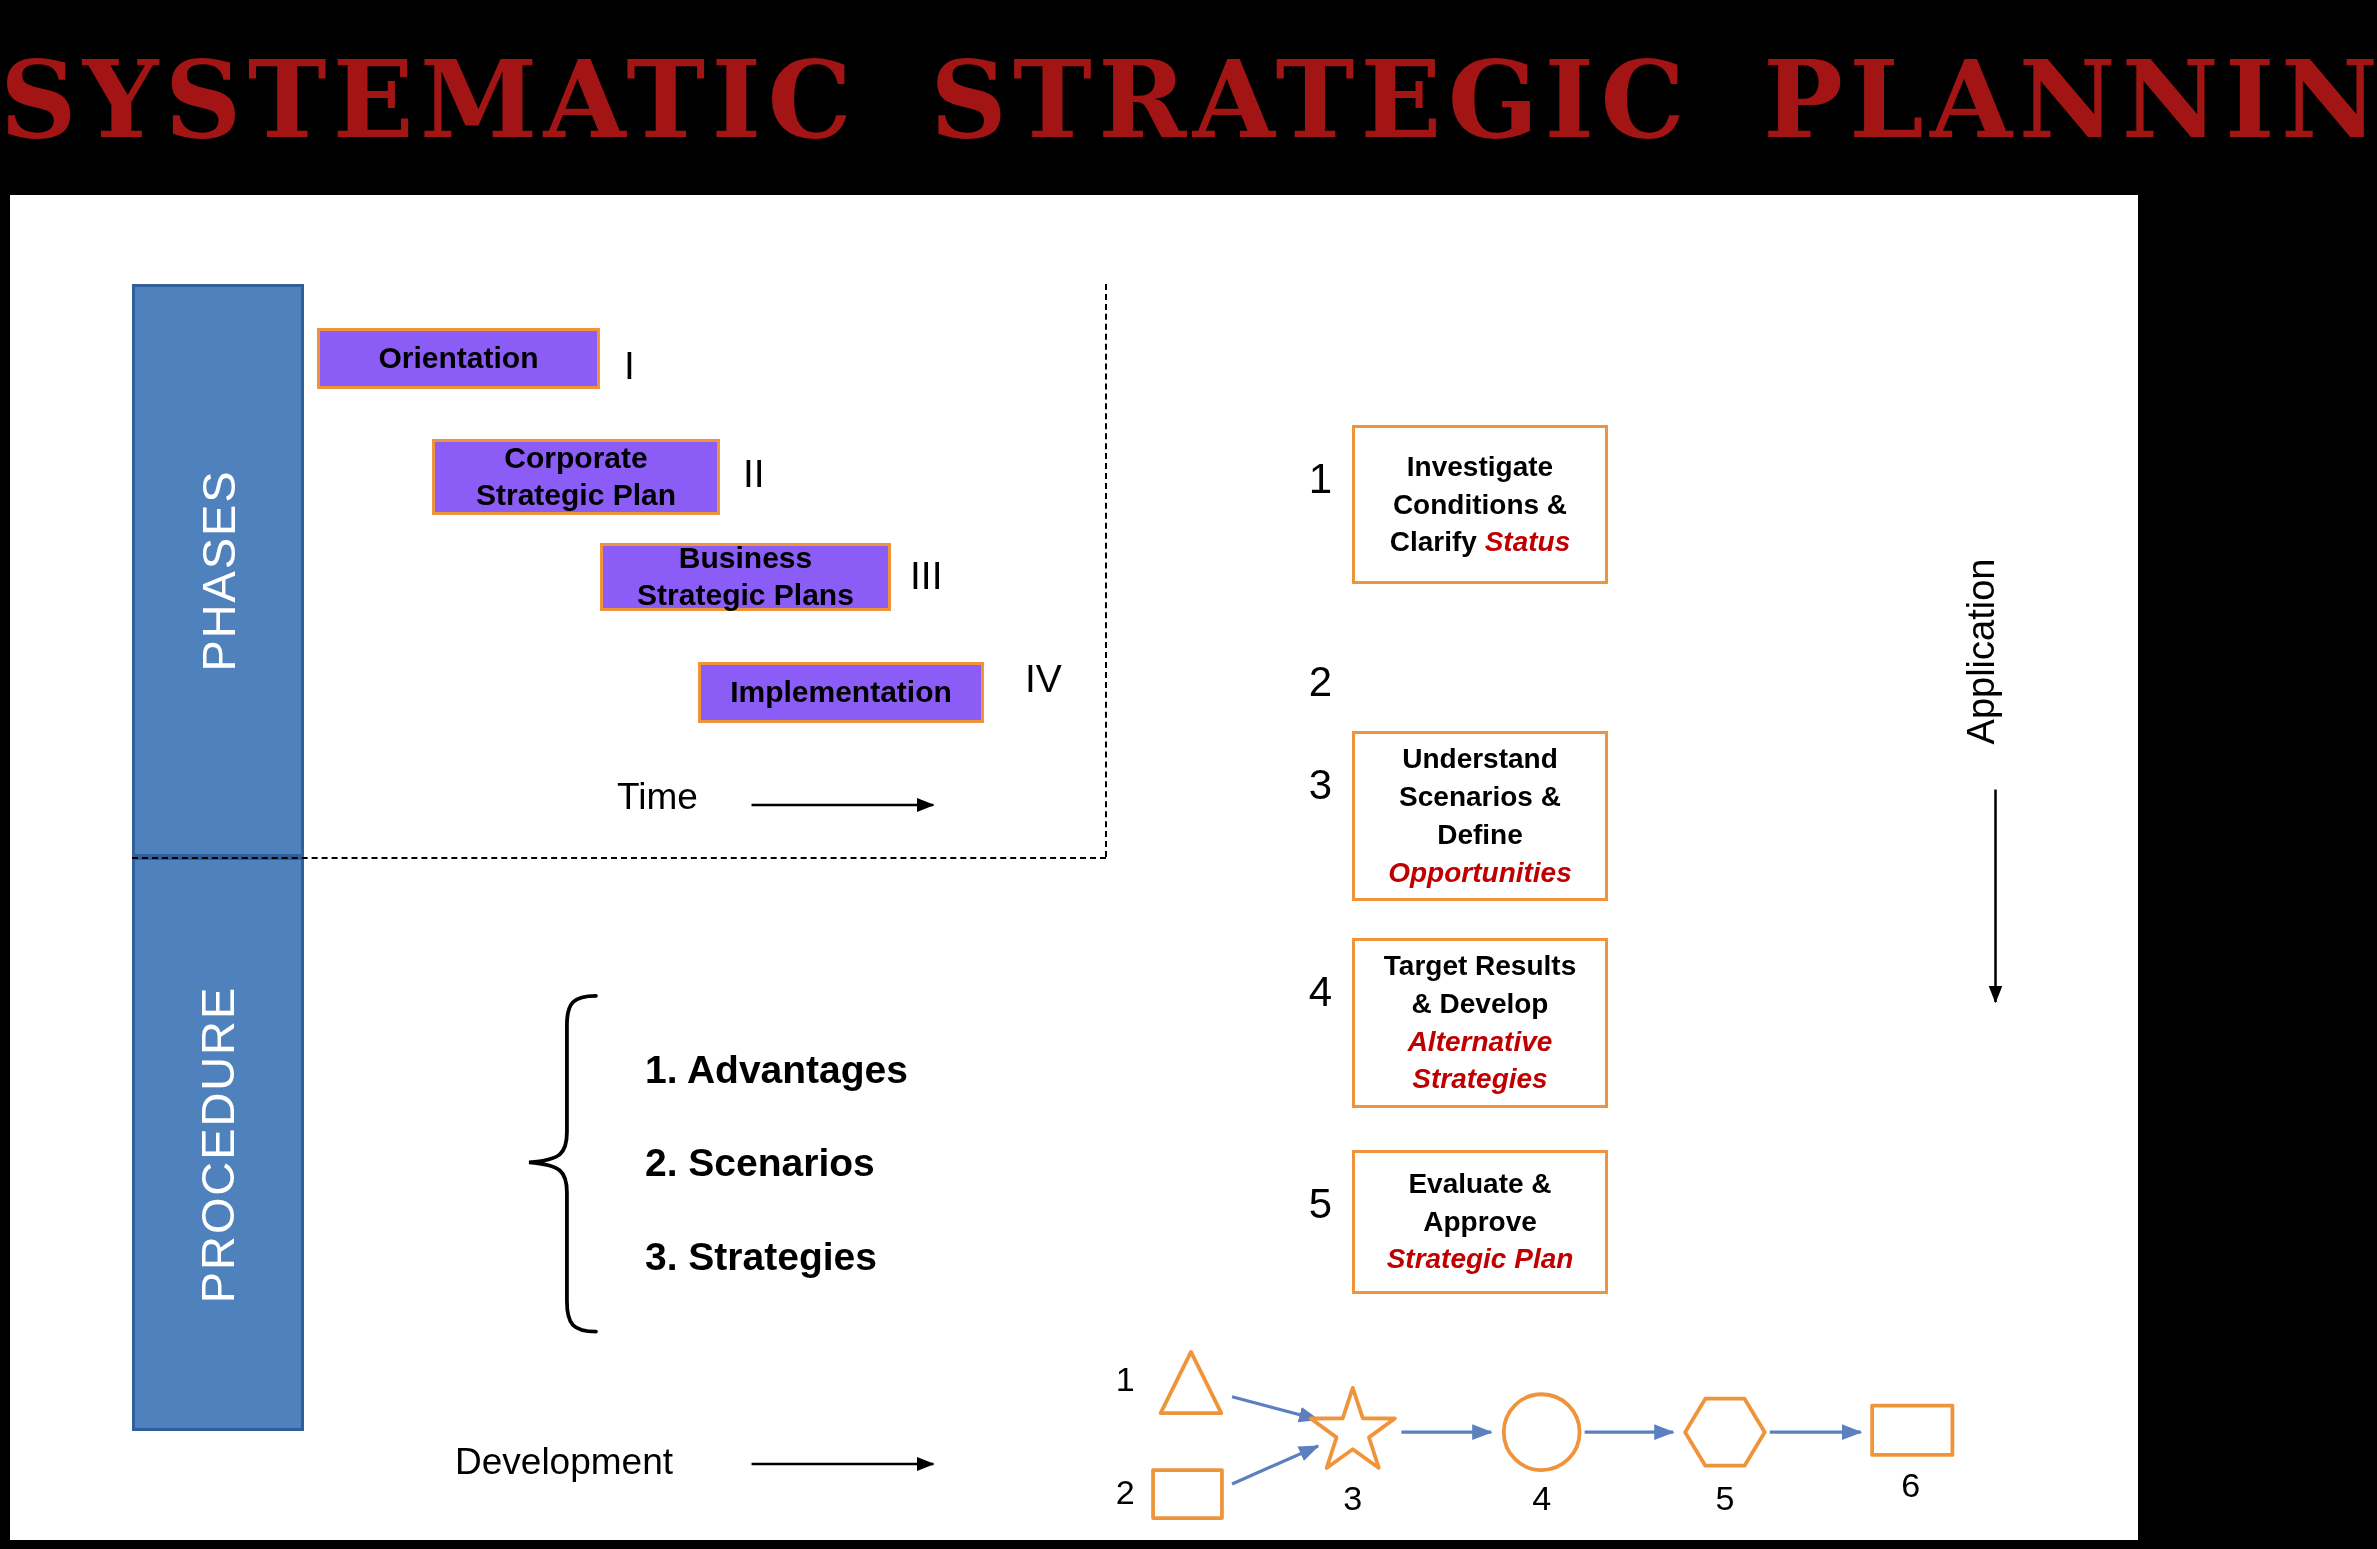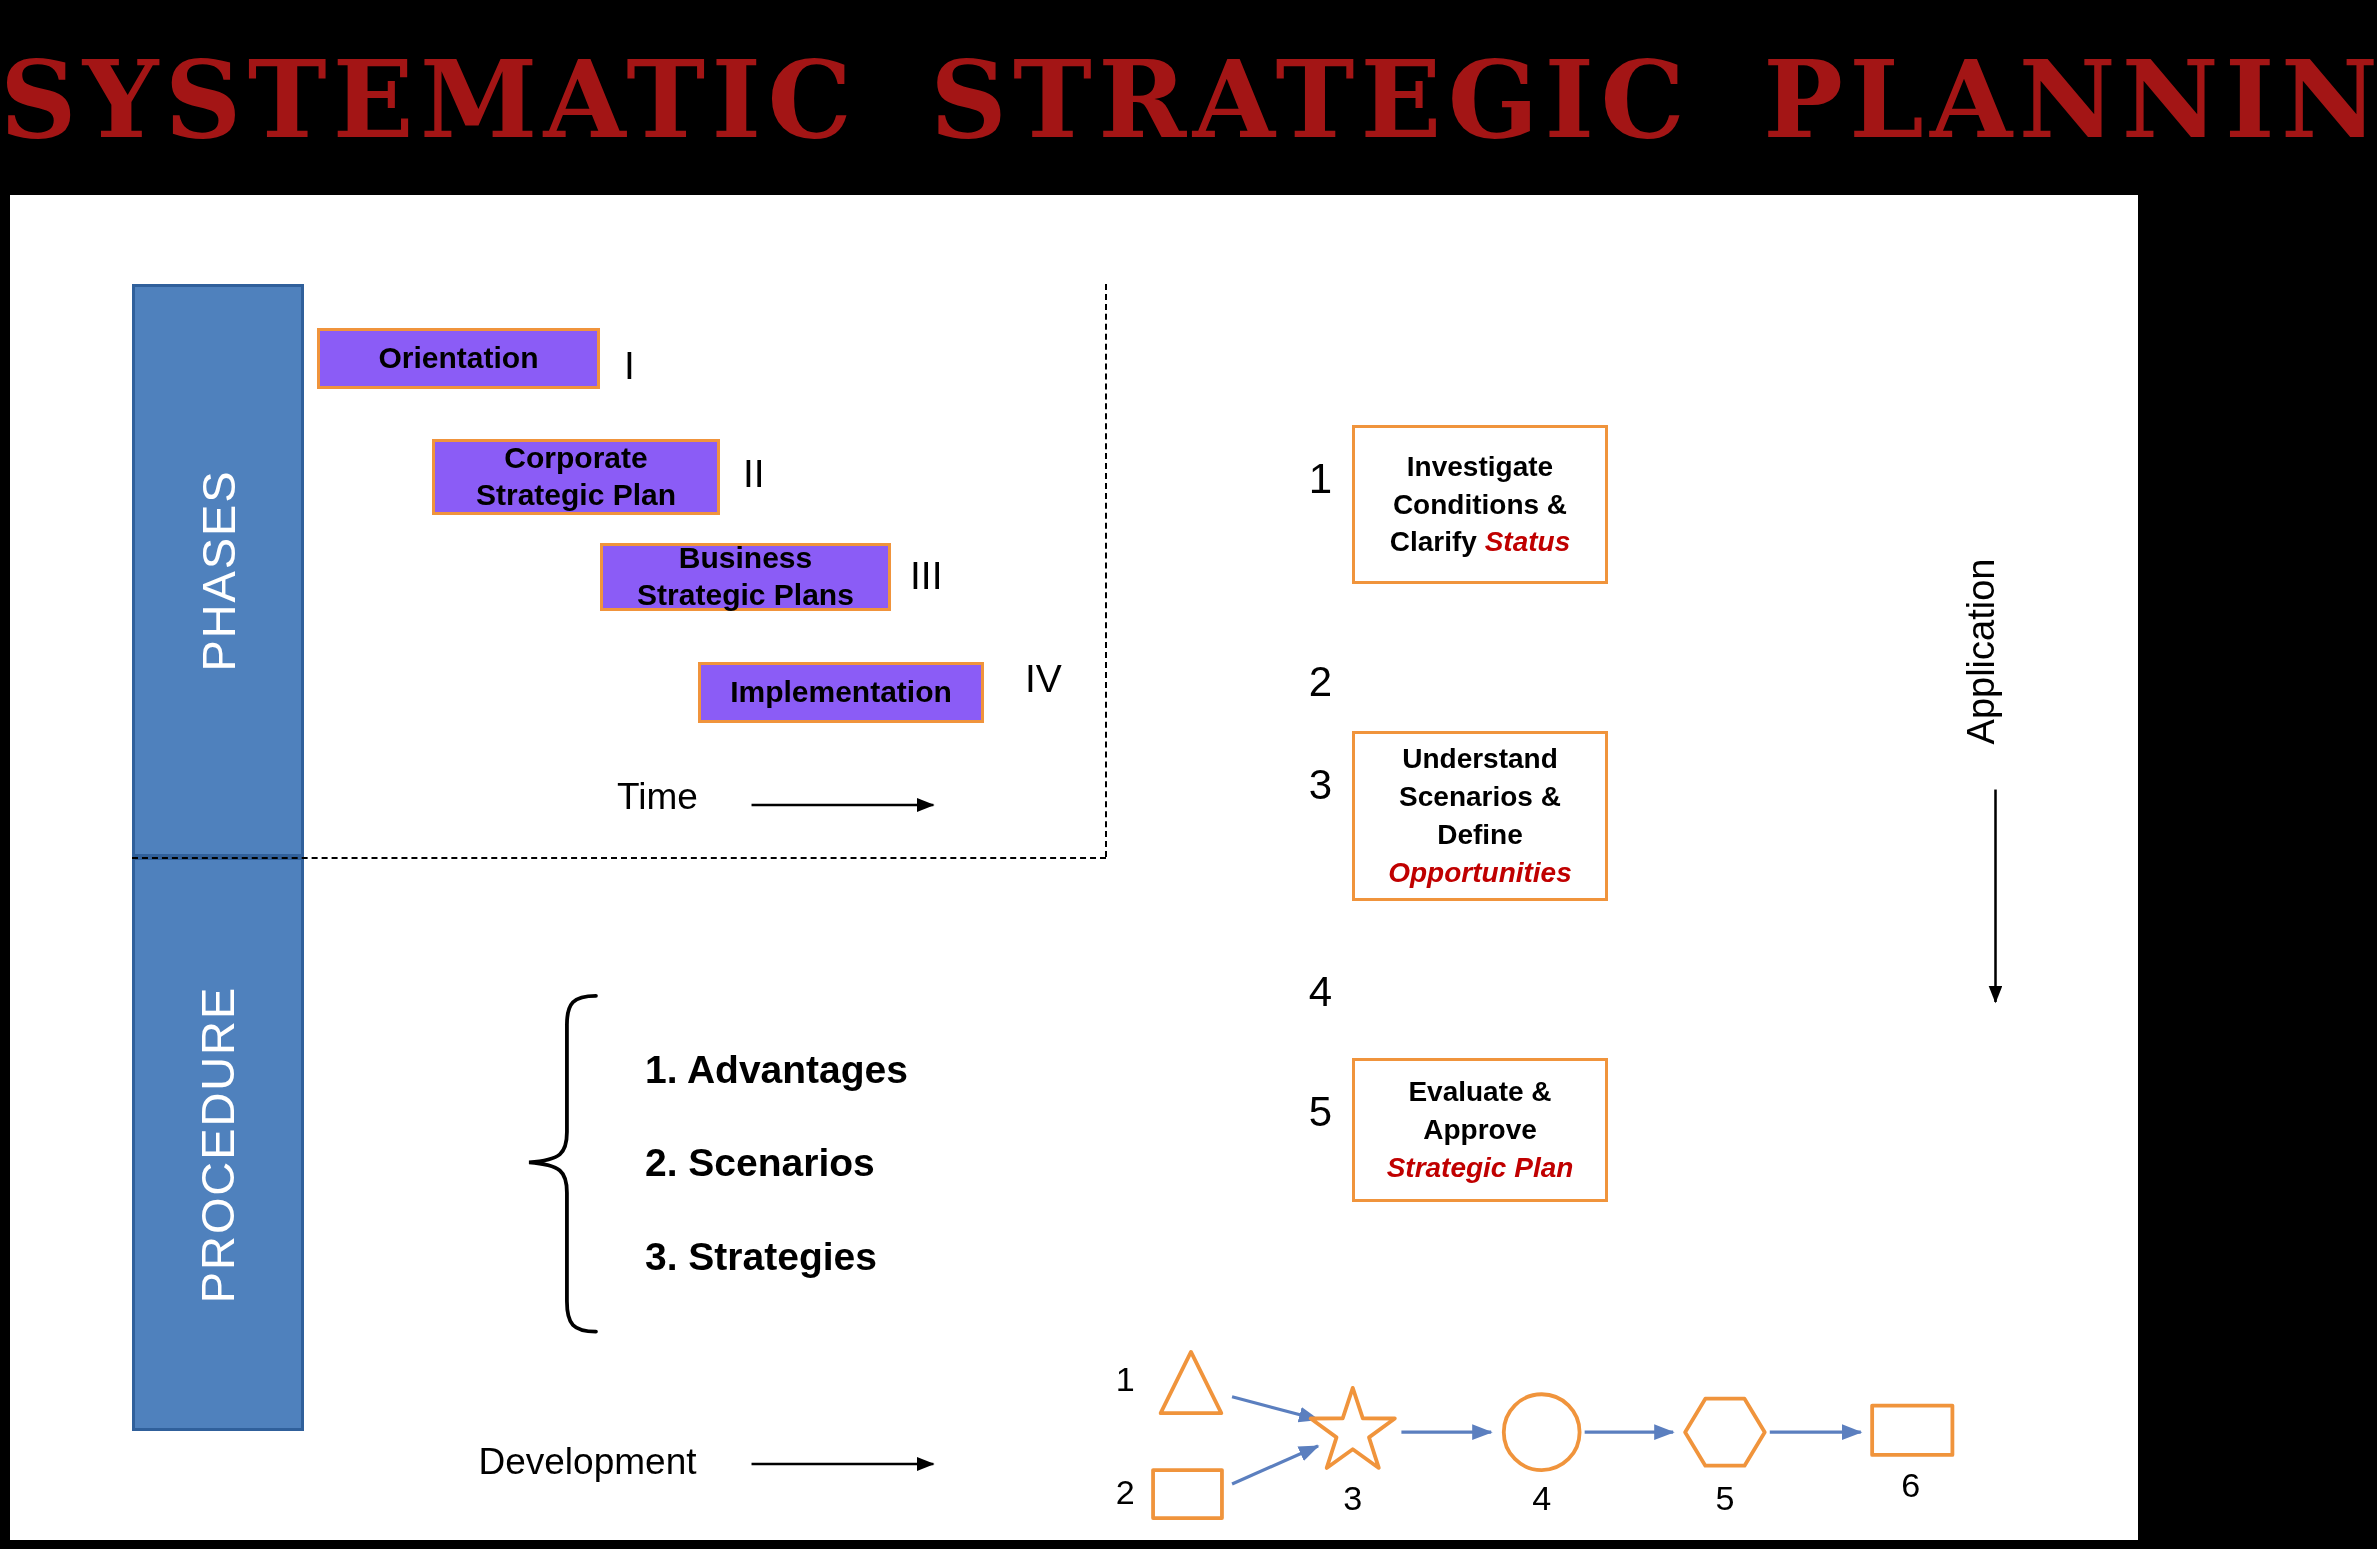--- a/index.html
+++ b/index.html
@@ -62,21 +62,21 @@
   .pbox3 { left: 600px;  top: 543px;  width: 291px; height: 68px; }
   .pbox4 { left: 698px; top: 662px; width: 286px; height: 61px; }
 
   .pnum { position: absolute; font-size: 39px; color: #000; }
   .pnum1 { left: 624px;  top: 344px; }
   .pnum2 { left: 743px; top: 452px; }
   .pnum3 { left: 910px; top: 554px; }
   .pnum4 { left: 1025px; top: 657px; }
 
   .time-label { position: absolute; left: 588px; top: 776px; width: 139px; text-align: center; font-size: 37px; }
-  .dev-label  { position: absolute; left: 455px; top: 1441px; width: 265px; text-align: center; font-size: 37px; }
+  .dev-label  { position: absolute; left: 455px; top: 1441px; width: 265px; font-size: 37px; }
 
   .app-label {
     position: absolute; left: 1934px; top: 537px; width: 95px; height: 228px;
     display: flex; align-items: center; justify-content: center;
     font-size: 38px;
   }
   .app-label span { transform: rotate(-90deg); white-space: nowrap; }
 
   
   #steps-col { position: absolute; left: 1289px; top: 425px; width: 319px; }
@@ -191,20 +191,26 @@
         <div class="step-num">3</div>
         <div class="step-box">
           <div class="step-text"><span>Understand
 Scenarios &amp;
 Define
 </span><span class="red">Opportunities</span></div>
         </div>
       </div>
       <div class="step-row">
         <div class="step-num">4</div>
+        <div class="step-box">
+          <div class="step-text"><span>Target Results
+&amp; Develop
+</span><span class="red">Alternative
+Strategies</span></div>
+        </div>
       </div>
       <div class="step-row">
         <div class="step-num">5</div>
         <div class="step-box">
           <div class="step-text"><span>Evaluate &amp;
 Approve
 </span><span class="red">Strategic Plan</span></div>
         </div>
       </div>
     </div>

